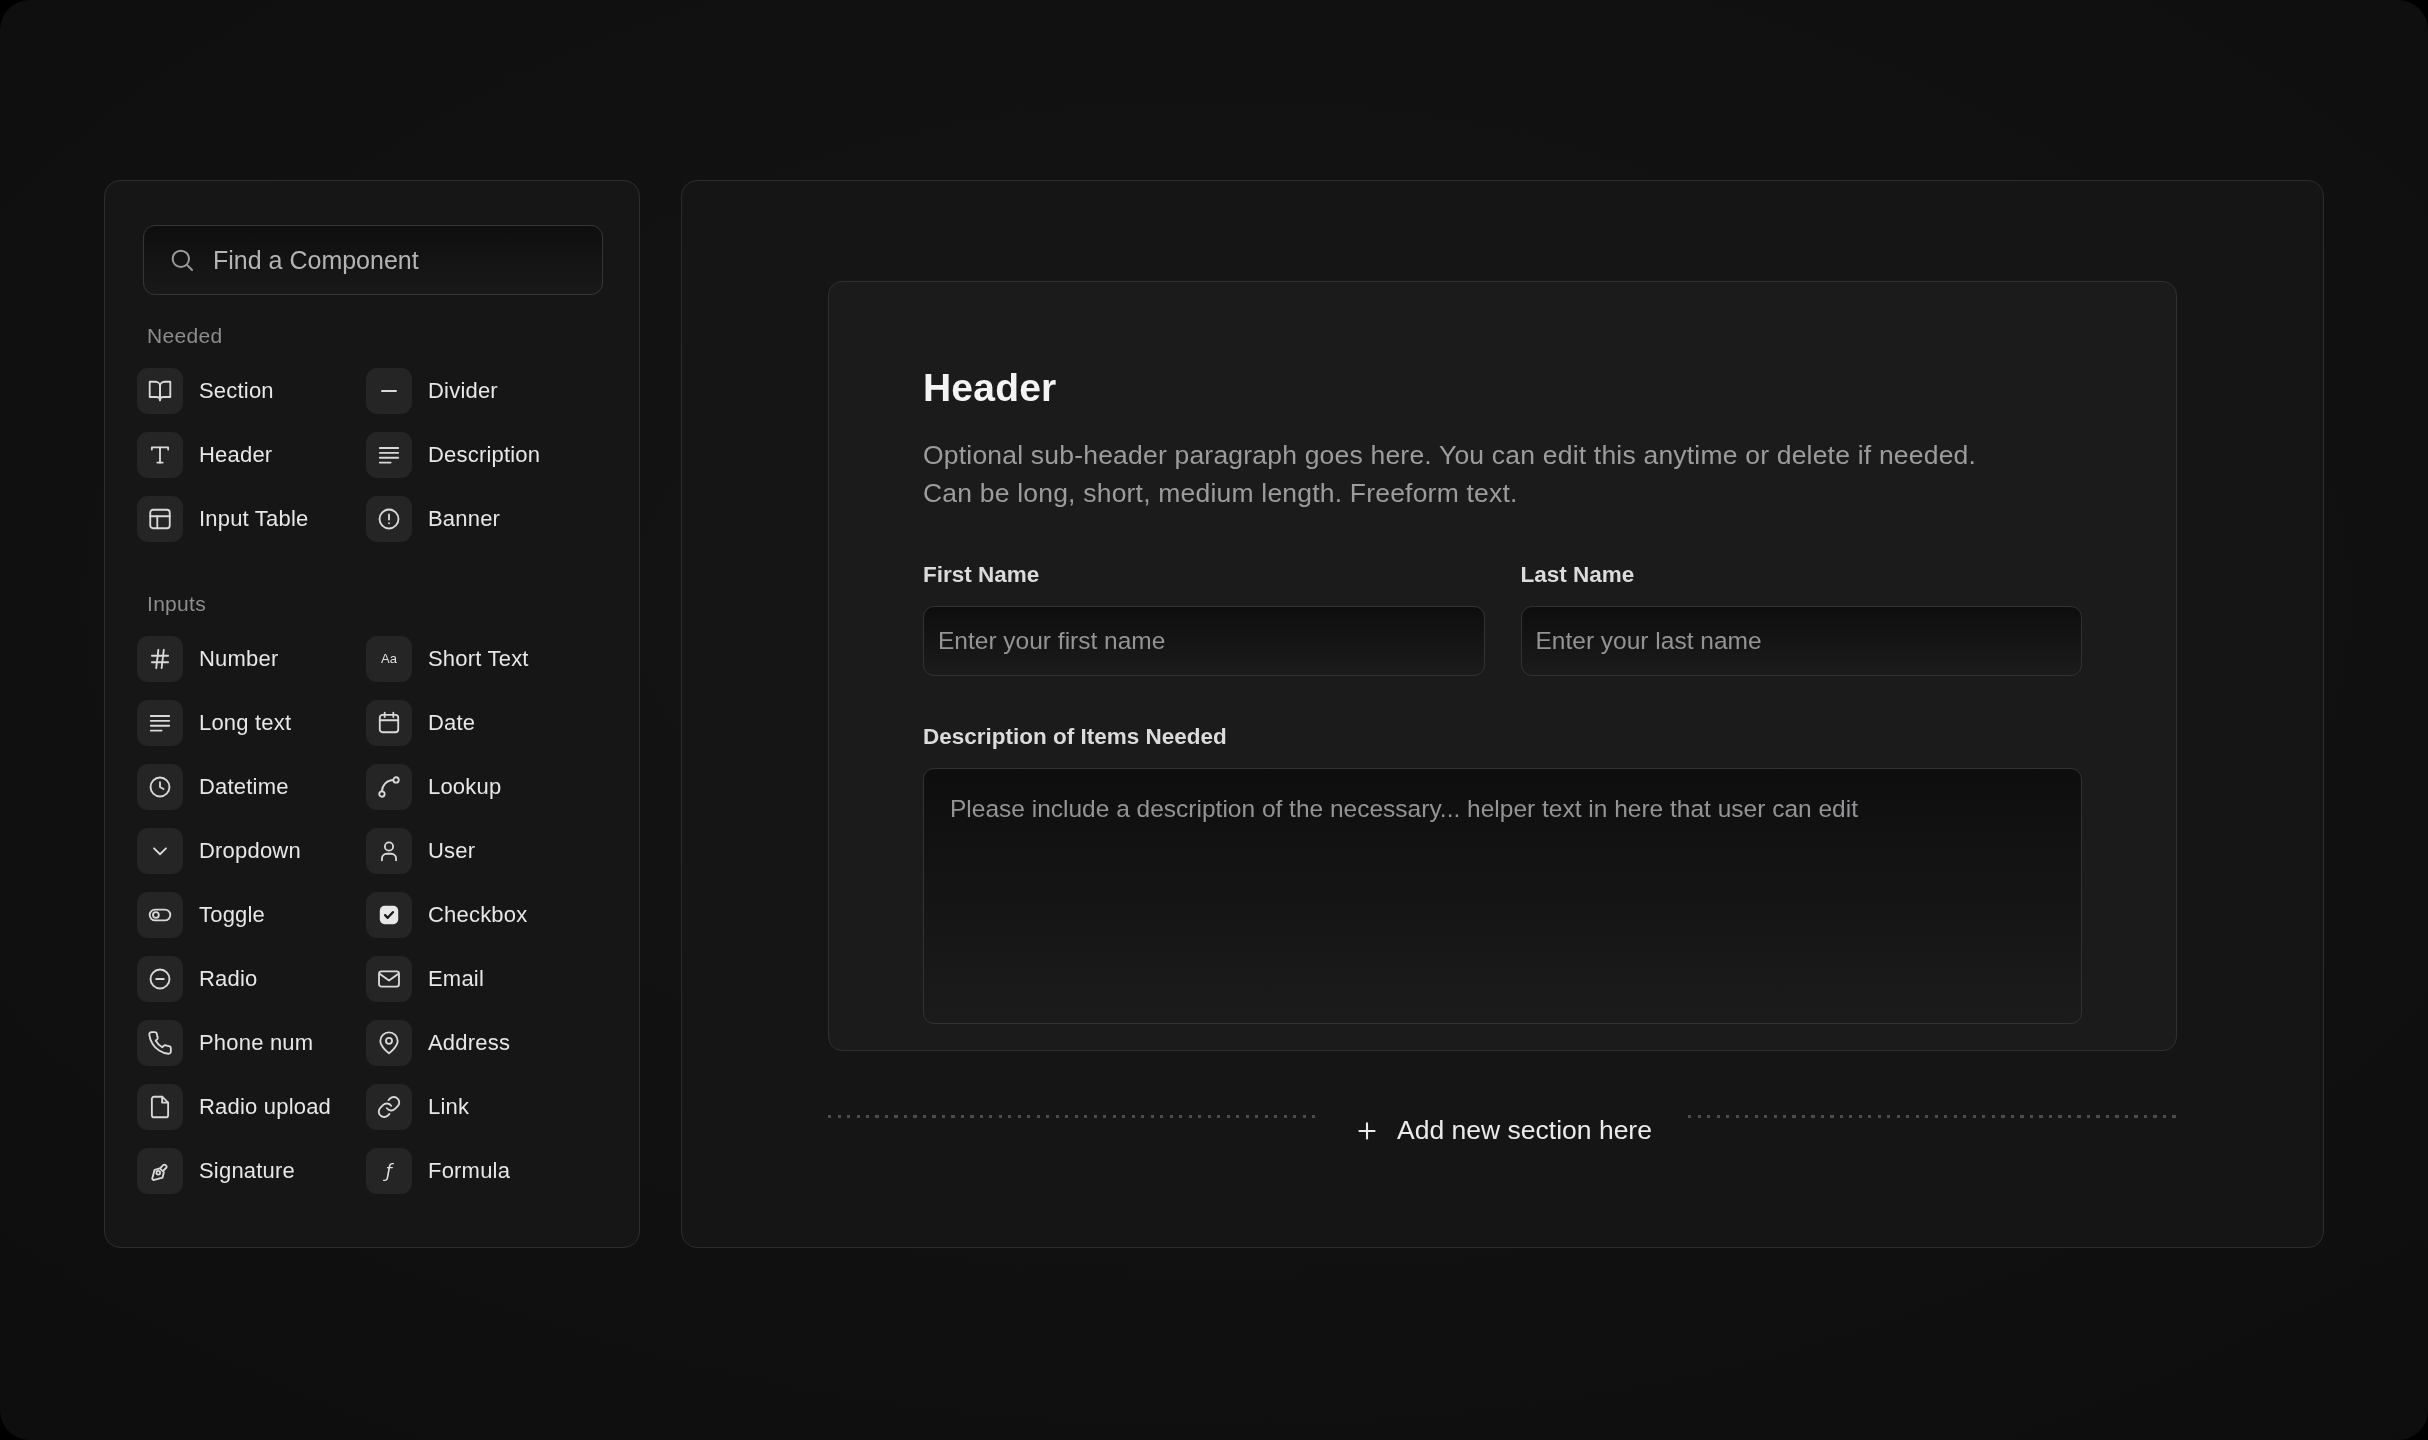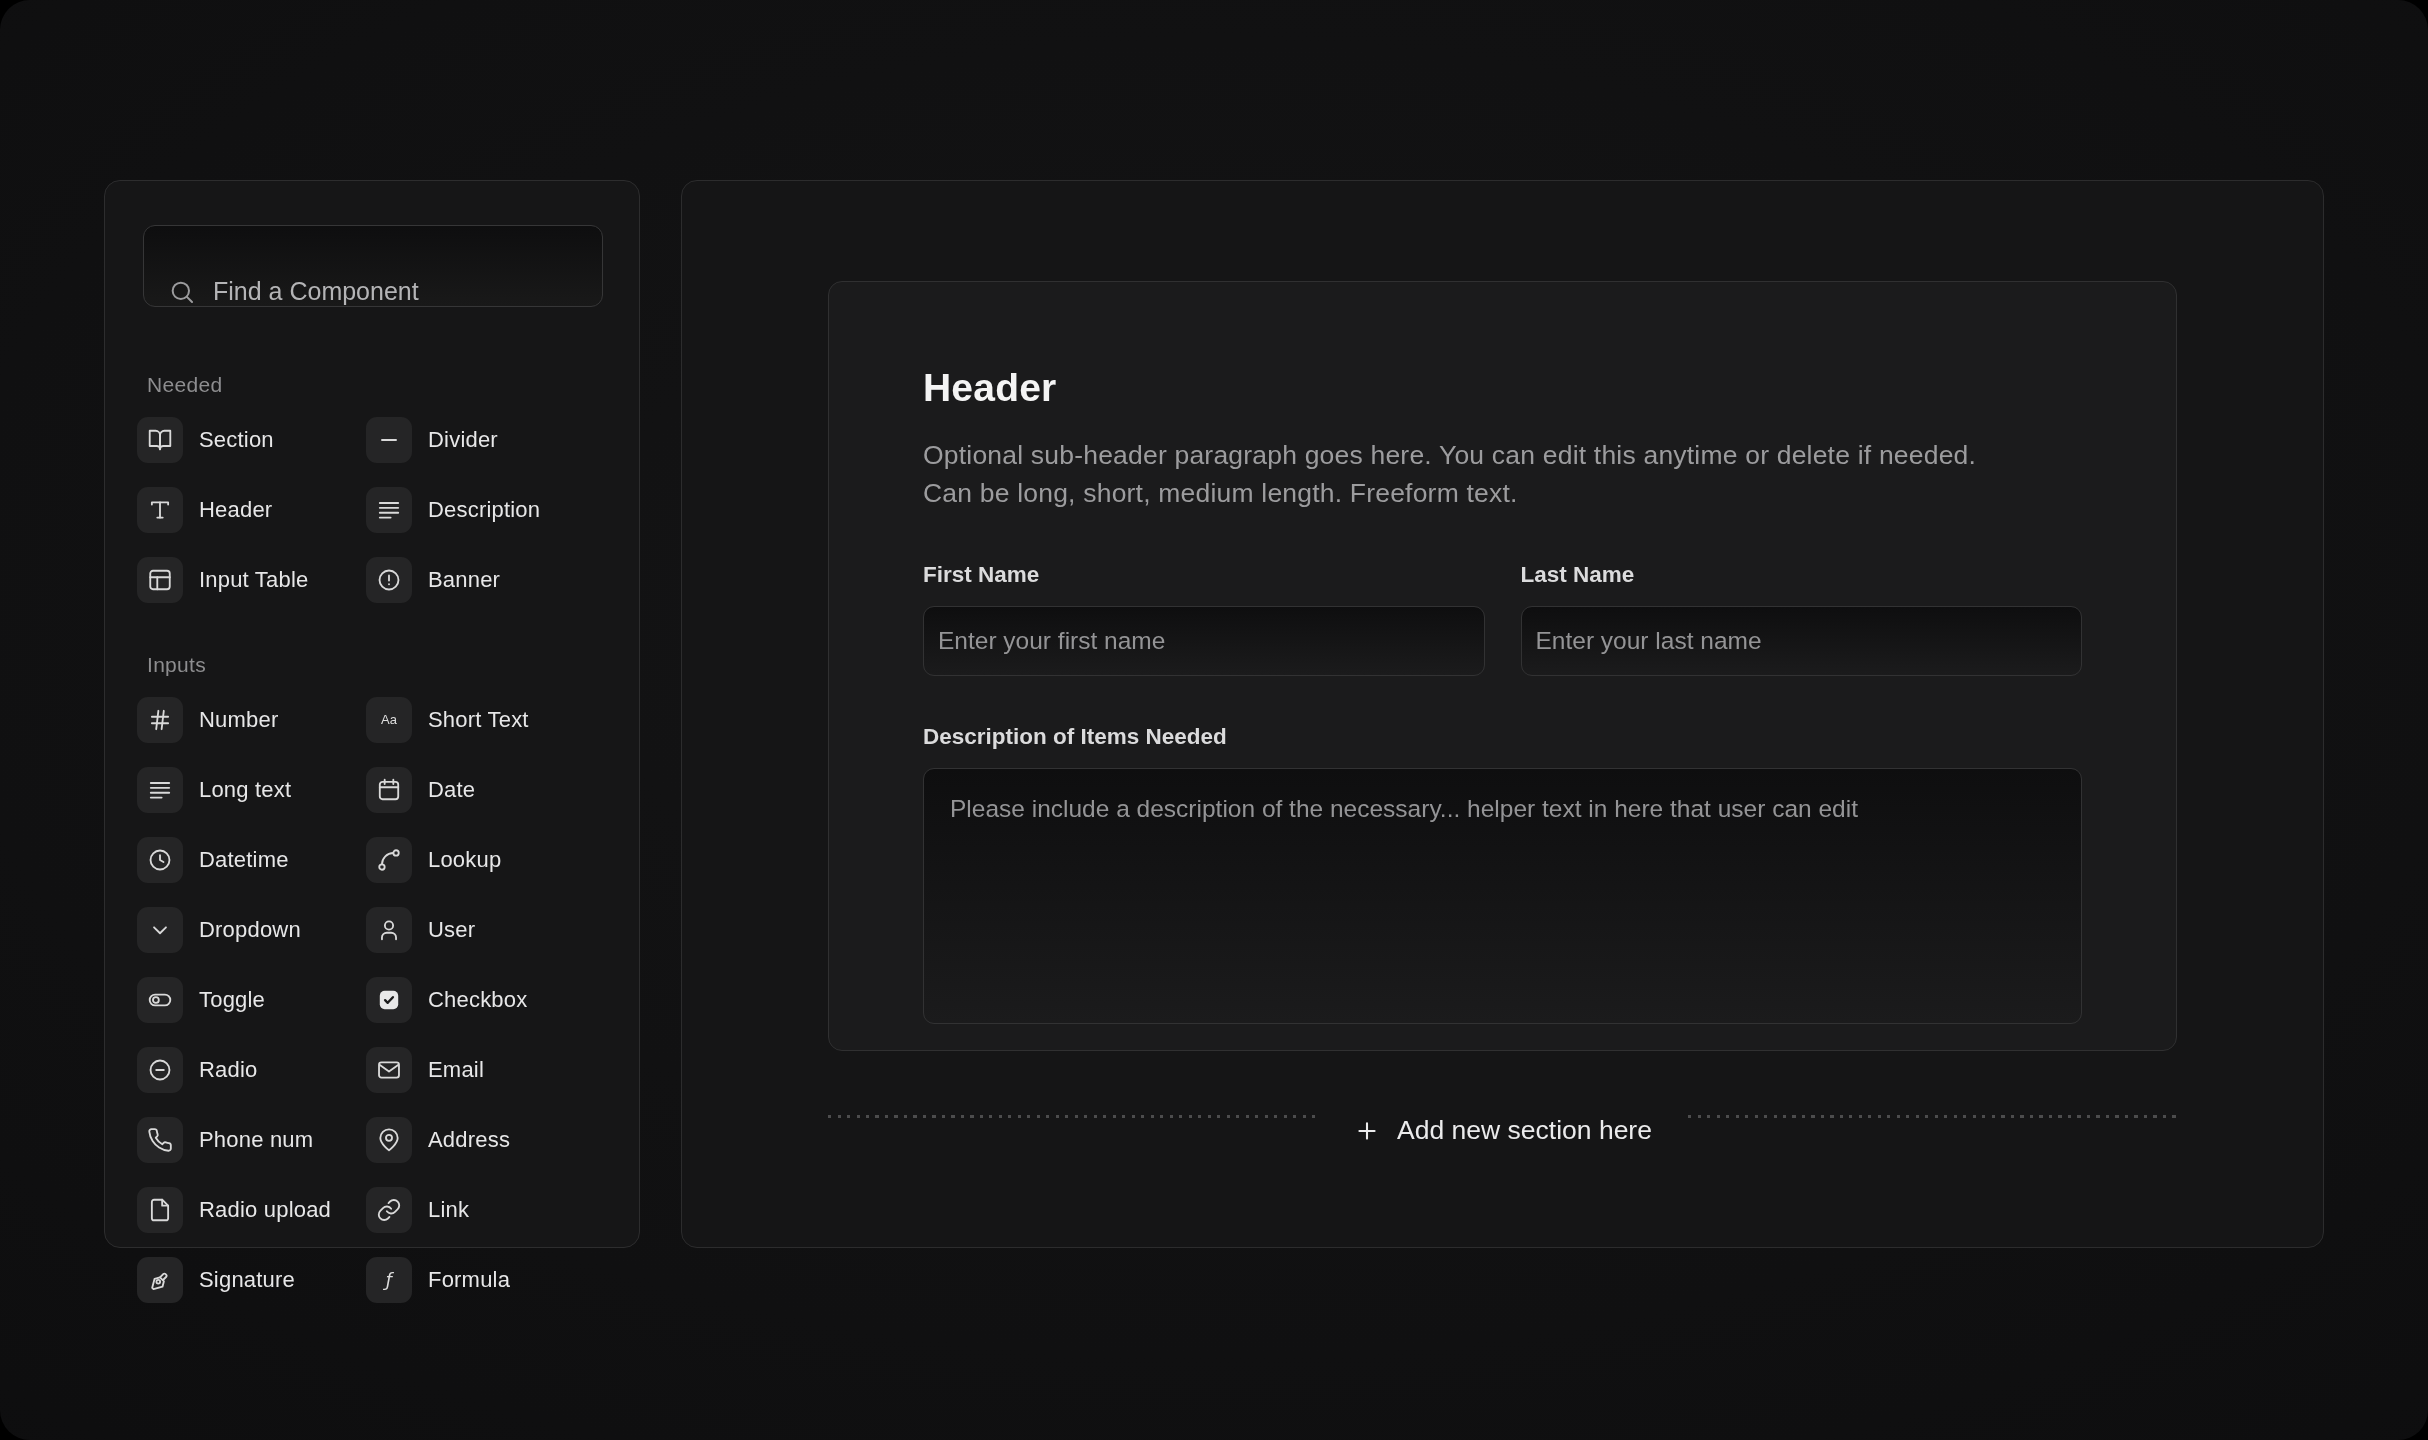--- a/index.html
+++ b/index.html
@@ -17,44 +17,44 @@
   .sidebar {
     position: absolute; left: 104px; top: 180px;
     width: 536px; height: 1068px;
     background: #161617;
     border: 1px solid #2d2d2e;
     border-radius: 16px;
     padding: 44px 36px 0 32px;
   }
   .search-box {
     margin-left: 6px;
-    height: 82px;
+    height: 70px;
     border: 1px solid #363637;
     border-radius: 12px;
     background: linear-gradient(180deg, #0e0e0f 0%, #191919 100%);
-    display: flex; align-items: flex-end; gap: 17px;
+    display: flex; align-items: center; gap: 17px;
     padding: 0 24px;
-    margin-bottom: 66px;
+    margin-bottom: 29px;
   }
   .search-box svg { flex: none; }
   .search-box input {
     flex: 1; background: transparent; border: none; outline: none;
     color: #d0d0d0; font-size: 25px; font-family: inherit;
   }
   .search-box input::placeholder { color: #b4b4b6; }
 
   .group + .group { margin-top: 50px; }
   .group-label {
     color: #8d8d8f; font-size: 21px; letter-spacing: 0.3px;
     margin: 0 0 20px 10px; font-weight: 400;
   }
   .items-grid {
     display: grid;
     grid-template-columns: 229px 1fr;
-    row-gap: 24px;
+    row-gap: 18px;
   }
   .item { display: flex; align-items: center; gap: 16px; cursor: grab; }
   .tile {
     width: 46px; height: 46px; flex: none;
     background: #252526;
     border-radius: 11px;
     display: flex; align-items: center; justify-content: center;
   }
   .item-label { color: #e7e7e8; font-size: 22px; letter-spacing: 0.2px; white-space: nowrap; }
 

